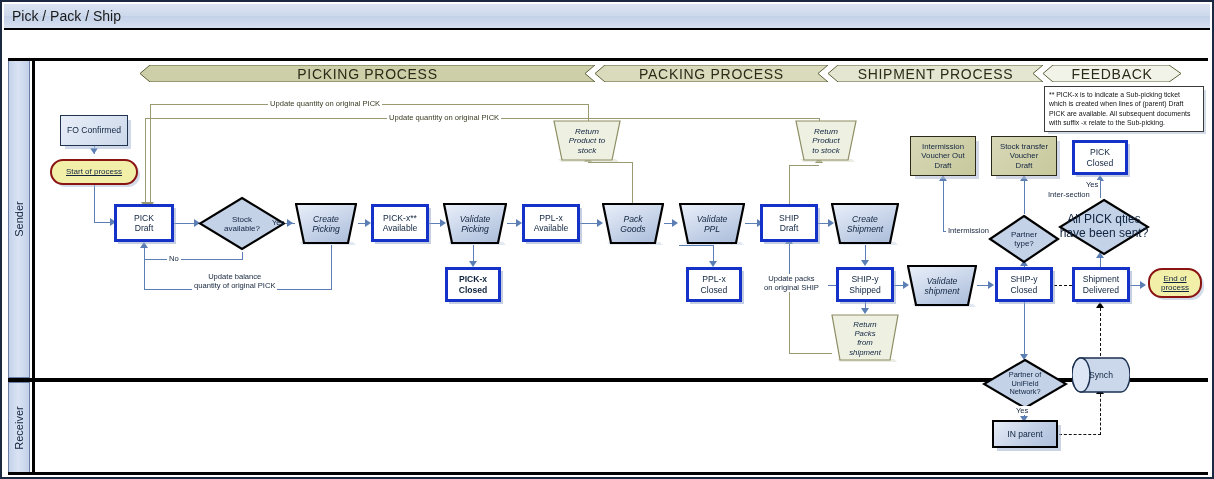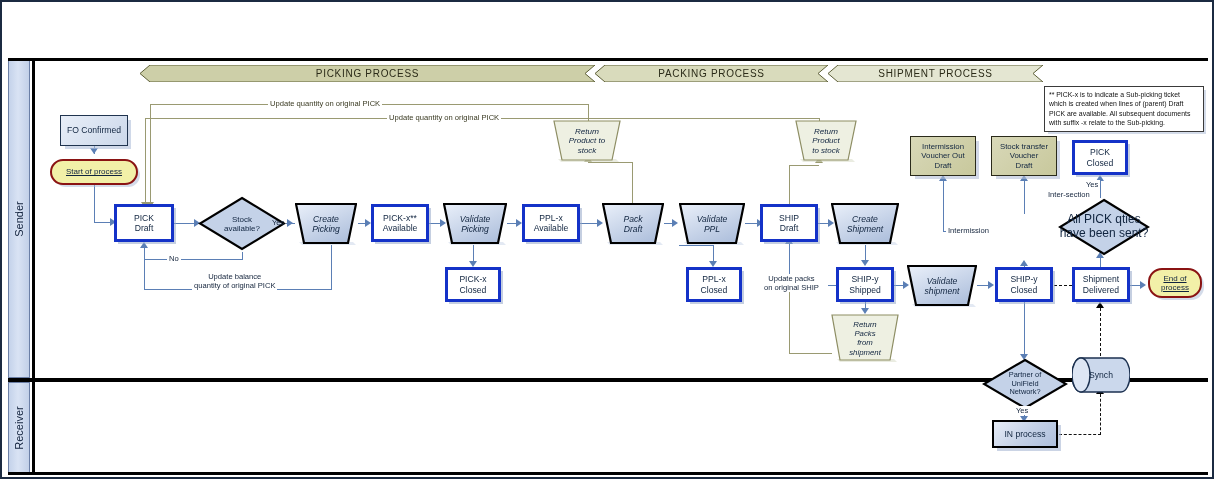--- a/index.html
+++ b/index.html
@@ -20,21 +20,21 @@
   
   .lane-head{position:absolute;background:linear-gradient(to right,#c4d2ea 0%,#d9e3f4 45%,#c2d0e8 100%);
     border:1px solid #6b7fa6;box-sizing:border-box;}
   .lane-head b{display:block;position:absolute;left:50%;top:50%;
     transform:translate(-50%,-50%) rotate(-90deg);white-space:nowrap;
     font-size:11px;font-weight:normal;color:#11223d;}
   .lane-sep{position:absolute;background:#000;}
 
   
   .phase{position:absolute;height:17px;display:flex;align-items:center;justify-content:center;
-    font-size:10px;letter-spacing:.7px;color:#2b2b18;box-sizing:border-box;}
+    font-size:14px;letter-spacing:.7px;color:#2b2b18;box-sizing:border-box;}
   .phase .lbl{position:relative;z-index:3;}
   .phase .bg{position:absolute;inset:0;border:1px solid #5e6038;}
 
   
   .node{position:absolute;box-sizing:border-box;display:flex;align-items:center;
     justify-content:center;text-align:center;font-size:8.6px;line-height:1.18;
     color:#10243f;z-index:5;}
   .node .tx{position:relative;z-index:6;padding:0 2px;}
 
   
@@ -94,20 +94,23 @@
   
   .note{position:absolute;background:#fff;border:1px solid #3a3a3a;box-sizing:border-box;
     font-size:6.9px;line-height:1.35;color:#111;padding:3px 4px;z-index:6;
     box-shadow:3px 3px 0 -1px rgba(170,186,214,.5);}
 </style>
 </head>
 <body>
 
 <div id="root">
 
+  <div class="titlebar">
+    <span>Pick / Pack / Ship</span>
+  </div>
 
   <div class="lane-head" style="left:6px;top:58px;width:22px;height:318px;">
     <b>Sender</b>
   </div>
   <div class="lane-head" style="left:6px;top:380px;width:22px;height:92px;">
     <b>Receiver</b>
   </div>
   <div class="lane-sep" style="left:6px;top:56px;width:1200px;height:3px;"></div>
   <div class="lane-sep" style="left:6px;top:376px;width:1200px;height:4px;"></div>
   <div class="lane-sep" style="left:6px;top:470px;width:1200px;height:3px;"></div>
@@ -123,20 +126,26 @@
     <svg class="bg" viewBox="0 0 215 17" preserveAspectRatio="none" style="border:none">
       <polygon points="10,0 215,0 205,8.5 215,17 10,17 0,8.5" fill="#e4e6d2" stroke="#5e6038" stroke-width="1"></polygon>
     </svg>
     <span class="lbl">SHIPMENT PROCESS</span>
   </div>
   <div class="phase" style="left:593px;top:63px;width:233px;">
     <svg class="bg" viewBox="0 0 233 17" preserveAspectRatio="none" style="border:none">
       <polygon points="10,0 233,0 223,8.5 233,17 10,17 0,8.5" fill="#d9dbbc" stroke="#5e6038" stroke-width="1"></polygon>
     </svg>
     <span class="lbl">PACKING PROCESS</span>
+  </div>
+  <div class="phase" style="left:1041px;top:63px;width:138px;">
+    <svg class="bg" viewBox="0 0 138 17" preserveAspectRatio="none" style="border:none">
+      <polygon points="10,0 126,0 138,8.5 126,17 10,17 0,8.5" fill="#f2f3e8" stroke="#5e6038" stroke-width="1"></polygon>
+    </svg>
+    <span class="lbl">FEEDBACK</span>
   </div>
 
   <div class="note" style="left:1042px;top:84px;width:160px;height:46px;">
     <span>** PICK-x is to indicate a Sub-picking ticket which is created when lines of (parent) Draft PICK are available. All subsequent documents with suffix -x relate to the Sub-picking.</span>
   </div>
 
   <div class="olv olv-h" style="left:148px;top:102px;width:438px;"></div>
   <div class="olv olv-v" style="left:586px;top:102px;height:26px;"></div>
   <div class="olv olv-v" style="left:148px;top:102px;height:100px;"></div>
   <div class="arr ar-uo" style="left:144px;top:200px;"></div>
@@ -241,21 +250,21 @@
             <stop offset="1" stop-color="#b0c1dd"></stop>
       </linearGradient>
         </defs>
     </svg>
     <span class="tx" style="white-space: pre-line;">Validate
 Picking</span>
   </div>
   <div class="lnk lnk-v" style="left:471px;top:243px;height:20px;"></div>
   <div class="arr ar-d" style="left:467px;top:259px;"></div>
 
-  <div class="node n-blue" style="left:443px;top:265px;width:56px;height:35px;">
+  <div class="node n-blue" style="left:443px;top:265px;width:56px;height:35px;font-weight:bold;">
     <span class="tx" style="white-space: pre-line;">PICK-x
 Closed</span>
   </div>
 
   <div class="lnk lnk-h" style="left:505px;top:221px;width:13px;"></div>
   <div class="arr ar-r" style="left:514px;top:217px;"></div>
 
   <div class="node n-blue" style="left:520px;top:202px;width:58px;height:38px;">
     <span class="tx" style="white-space: pre-line;">PPL-x
 Available</span>
@@ -279,21 +288,21 @@
       <polygon points="5,40 58,40 64,46 11,46" fill="#c7d4e8" opacity=".5"></polygon>
       <polygon points="1,2 61,2 53,41 9,41" fill="url(#g3)" stroke="#000" stroke-width="2.2"></polygon>
       <defs>
           <linearGradient id="g3" x1="0" y1="0" x2="0.7" y2="1">
         <stop offset="0" stop-color="#eaf0fa"></stop>
             <stop offset="1" stop-color="#b0c1dd"></stop>
       </linearGradient>
         </defs>
     </svg>
     <span class="tx" style="white-space: pre-line;">Pack
-Draft</span>
+Goods</span>
   </div>
   <div class="lnk lnk-h" style="left:662px;top:221px;width:11px;"></div>
   <div class="arr ar-r" style="left:670px;top:217px;"></div>
 
   <div class="trap" style="left:677px;top:200px;width:66px;height:43px;">
     <svg viewBox="0 0 66 43" preserveAspectRatio="none">
       <polygon points="5,40 62,40 68,46 11,46" fill="#c7d4e8" opacity=".5"></polygon>
       <polygon points="1,2 65,2 57,41 9,41" fill="url(#g4)" stroke="#000" stroke-width="2.2"></polygon>
       <defs>
           <linearGradient id="g4" x1="0" y1="0" x2="0.7" y2="1">
@@ -393,20 +402,27 @@
 shipment</span>
   </div>
   <div class="lnk lnk-h" style="left:975px;top:283px;width:14px;"></div>
   <div class="arr ar-r" style="left:986px;top:279px;"></div>
 
   <div class="node n-blue" style="left:993px;top:265px;width:58px;height:35px;">
     <span class="tx" style="white-space: pre-line;">SHIP-y
 Closed</span>
   </div>
 
+  <div class="dia" style="left:986px;top:212px;width:72px;height:50px;">
+    <svg viewBox="0 0 72 50" preserveAspectRatio="none">
+      <polygon points="36,2 70,25 36,48 2,25" fill="#c4d2e8" stroke="#000" stroke-width="2.2"></polygon>
+    </svg>
+    <span class="tx" style="white-space: pre-line;">Partner
+type?</span>
+  </div>
   <div class="lnk lnk-v" style="left:1022px;top:262px;height:5px;"></div>
   <div class="arr ar-u" style="left:1018px;top:258px;"></div>
 
   <div class="lnk lnk-h" style="left:941px;top:229px;width:46px;"></div>
   <div class="lnk lnk-v" style="left:941px;top:178px;height:52px;"></div>
   <div class="arr ar-u" style="left:937px;top:173px;"></div>
   <div class="elbl" style="left:944px;top:224px;">Intermission</div>
 
   <div class="node n-olive" style="left:908px;top:134px;width:66px;height:40px;">
     <span class="tx" style="white-space:pre-line;font-size:7.8px;">Intermission
@@ -474,21 +490,21 @@
       <ellipse cx="9" cy="19" rx="9" ry="17" fill="#dde6f4" stroke="#1c3150" stroke-width="1.4"></ellipse>
     </svg>
     <span class="tx">Synch</span>
   </div>
 
   <div class="lnk lnk-v" style="left:1022px;top:408px;height:9px;"></div>
   <div class="elbl" style="left:1012px;top:404px;">Yes</div>
   <div class="arr ar-d" style="left:1018px;top:414px;"></div>
 
   <div class="node n-dark" style="left:990px;top:418px;width:66px;height:28px;">
-    <span class="tx">IN  process</span>
+    <span class="tx">IN  parent</span>
   </div>
 
   <div class="dash-h" style="left:1057px;top:432px;width:42px;"></div>
   <div class="dash-v" style="left:1098px;top:392px;height:41px;"></div>
   <div class="arr ar-uk" style="left:1094px;top:386px;"></div>
   <div class="dash-v" style="left:1098px;top:306px;height:48px;"></div>
   <div class="arr ar-uk" style="left:1094px;top:300px;"></div>
 
 </div>
 

